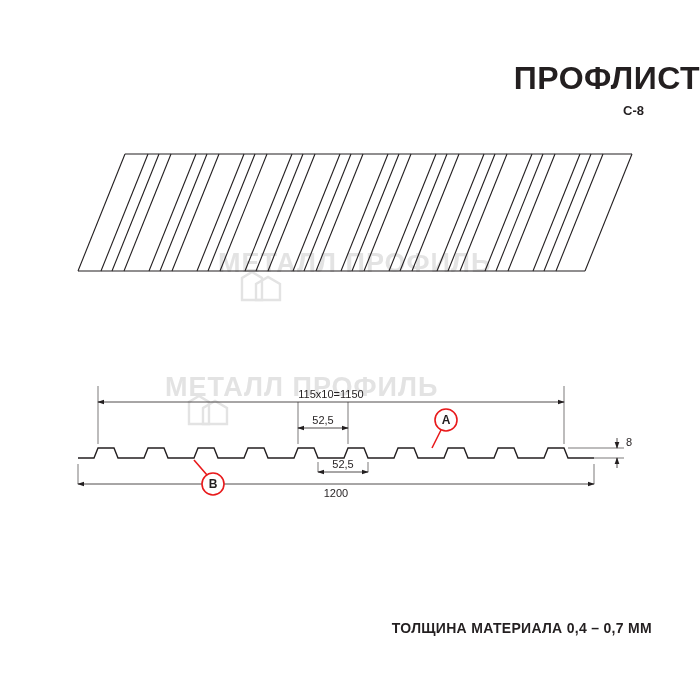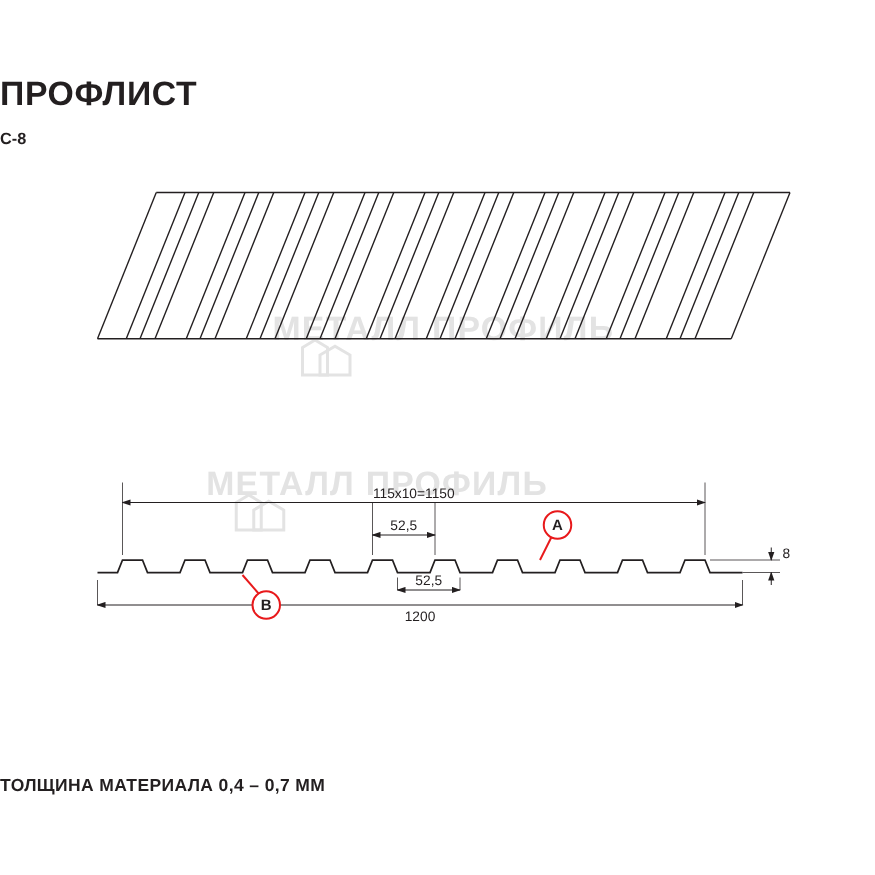--- a/index.html
+++ b/index.html
@@ -20,42 +20,42 @@
     width: 700px;
     height: 700px;
   }
 
   
   .title {
     position: absolute;
     top: 60px;
     left: 0;
     width: 700px;
-    text-align: left;
-    font-size: 27px;
+    text-align: right;
+    font-size: 32px;
     font-weight: bold;
     letter-spacing: 0.5px;
     color: #231f20;
   }
   .subtitle {
     position: absolute;
     top: 103px;
     left: 0;
     width: 644px;
-    text-align: left;
+    text-align: right;
     font-size: 13px;
     font-weight: bold;
     color: #231f20;
   }
   .footnote {
     position: absolute;
     top: 620px;
     left: 0;
     width: 652px;
-    text-align: left;
+    text-align: right;
     font-size: 14px;
     font-weight: bold;
     letter-spacing: 0.3px;
     color: #231f20;
   }
 
   
   .persp-wrap {
     position: absolute;
     left: 60px;

